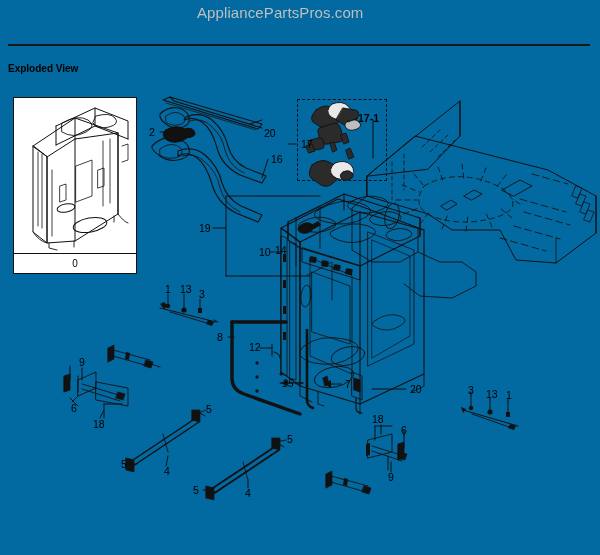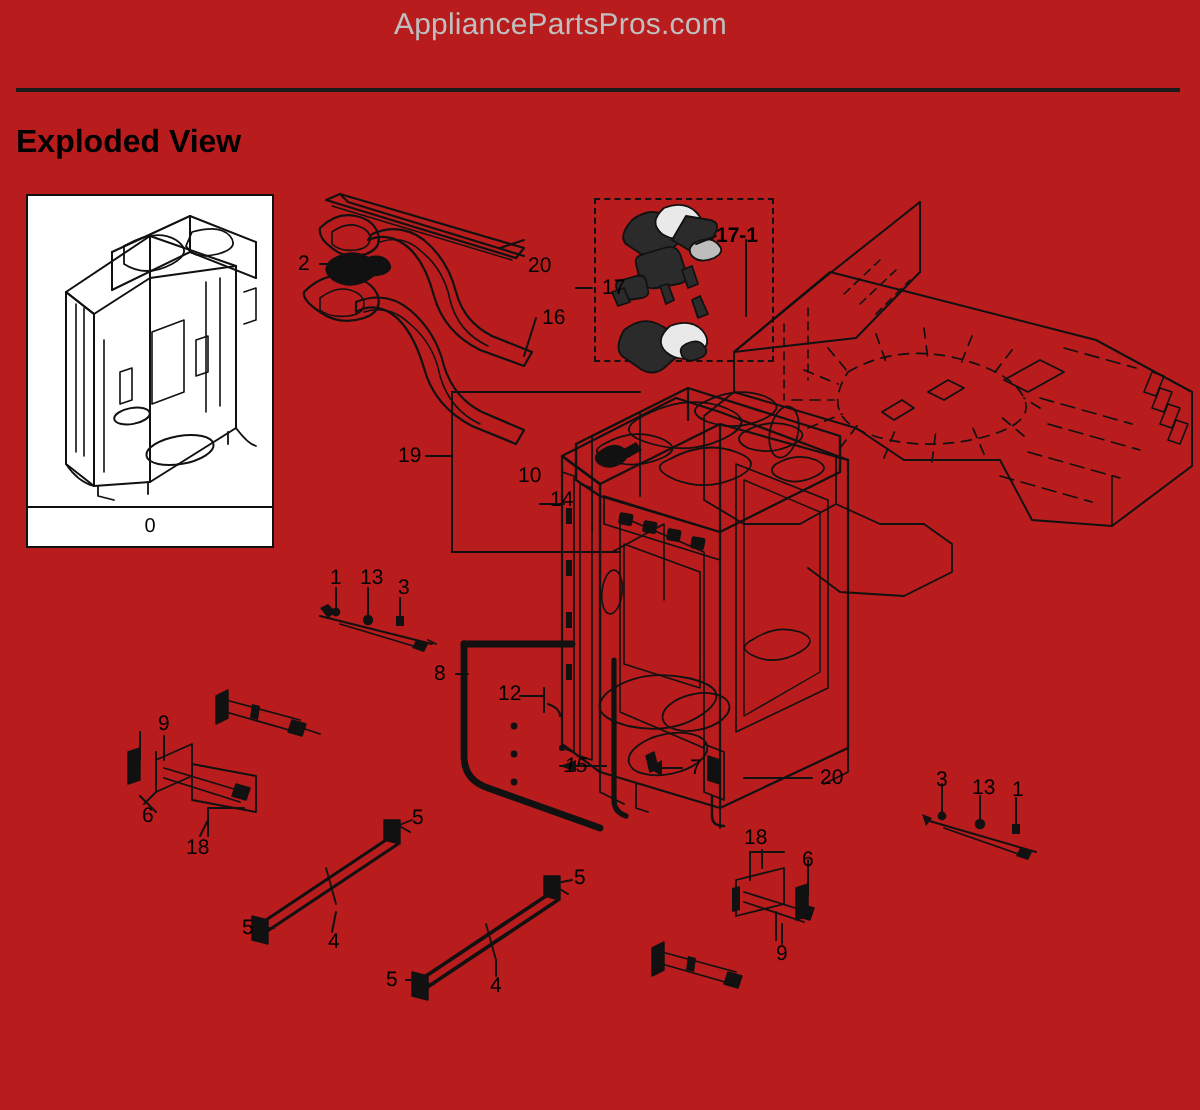--- a/index.html
+++ b/index.html
@@ -1,28 +1,28 @@
 <!DOCTYPE html>
 <html><head>
 <meta charset="utf-8">
 <style>
   html,body{margin:0;padding:0;background:#ffffff;}
   body{width:600px;height:555px;position:relative;overflow:hidden;
        font-family:"Liberation Sans",sans-serif;color:#000;}
 
-  #page{position:absolute;inset:0;width:600px;height:555px;background:#b91c1c;}
+  #page{position:absolute;inset:0;width:600px;height:555px;background:#0369a1;}
 
   
   .watermark{position:absolute;left:197px;top:4px;font-size:15px;
              color:#bfbfbf;letter-spacing:.1px;white-space:nowrap;}
   .page-title{position:absolute;left:8px;top:16px;font-size:22px;font-weight:bold;
               letter-spacing:.2px;white-space:nowrap;}
   .title-num{margin-right:9px;}
   .rule{position:absolute;left:8px;top:44px;width:582px;height:2px;background:#1a1a1a;}
-  .section-label{position:absolute;left:8px;top:63px;font-size:16px;font-weight:bold;}
+  .section-label{position:absolute;left:8px;top:63px;font-size:10px;font-weight:bold;}
 
   
   .inset{position:absolute;left:13px;top:97px;width:124px;height:157px;
          border:1.4px solid #111;box-sizing:border-box;background:#fff;}
   .inset-foot{position:absolute;left:13px;top:254px;width:124px;height:20px;
               border:1.4px solid #111;border-top:none;box-sizing:border-box;
               display:flex;align-items:center;justify-content:center;
               font-size:10px;background:#fff;}
 
   
@@ -404,21 +404,21 @@
   </svg>
   </div>
 
   <div class="cal" style="left:149px;top:127px;">2</div>
   <div class="cal" style="left:264px;top:128px;">20</div>
   <div class="cal" style="left:271px;top:154px;">16</div>
   <div class="cal" style="left:277px;top:139px;margin-left:24px;">17</div>
   <div class="cal" style="left:358px;top:113px;font-weight:bold;">17-1</div>
   <div class="cal" style="left:199px;top:223px;text-align:right;">19</div>
   <div class="cal" style="left:275px;top:223px;margin-top:22px;">14</div>
-  <div class="cal" style="left:259px;top:233px;">10</div>
+  <div class="cal" style="left:259px;top:247px;">10</div>
   <div class="cal" style="left:165px;top:284px;">1</div>
   <div class="cal" style="left:180px;top:284px;">13</div>
   <div class="cal" style="left:199px;top:289px;">3</div>
   <div class="cal" style="left:217px;top:332px;">8</div>
   <div class="cal" style="left:249px;top:342px;">12</div>
   <div class="cal" style="left:79px;top:357px;">9</div>
   <div class="cal" style="left:71px;top:403px;">6</div>
   <div class="cal" style="left:93px;top:419px;">18</div>
   <div class="cal" style="left:282px;top:378px;font-style:italic;">15</div>
   <div class="cal" style="left:345px;top:379px;">7</div>

